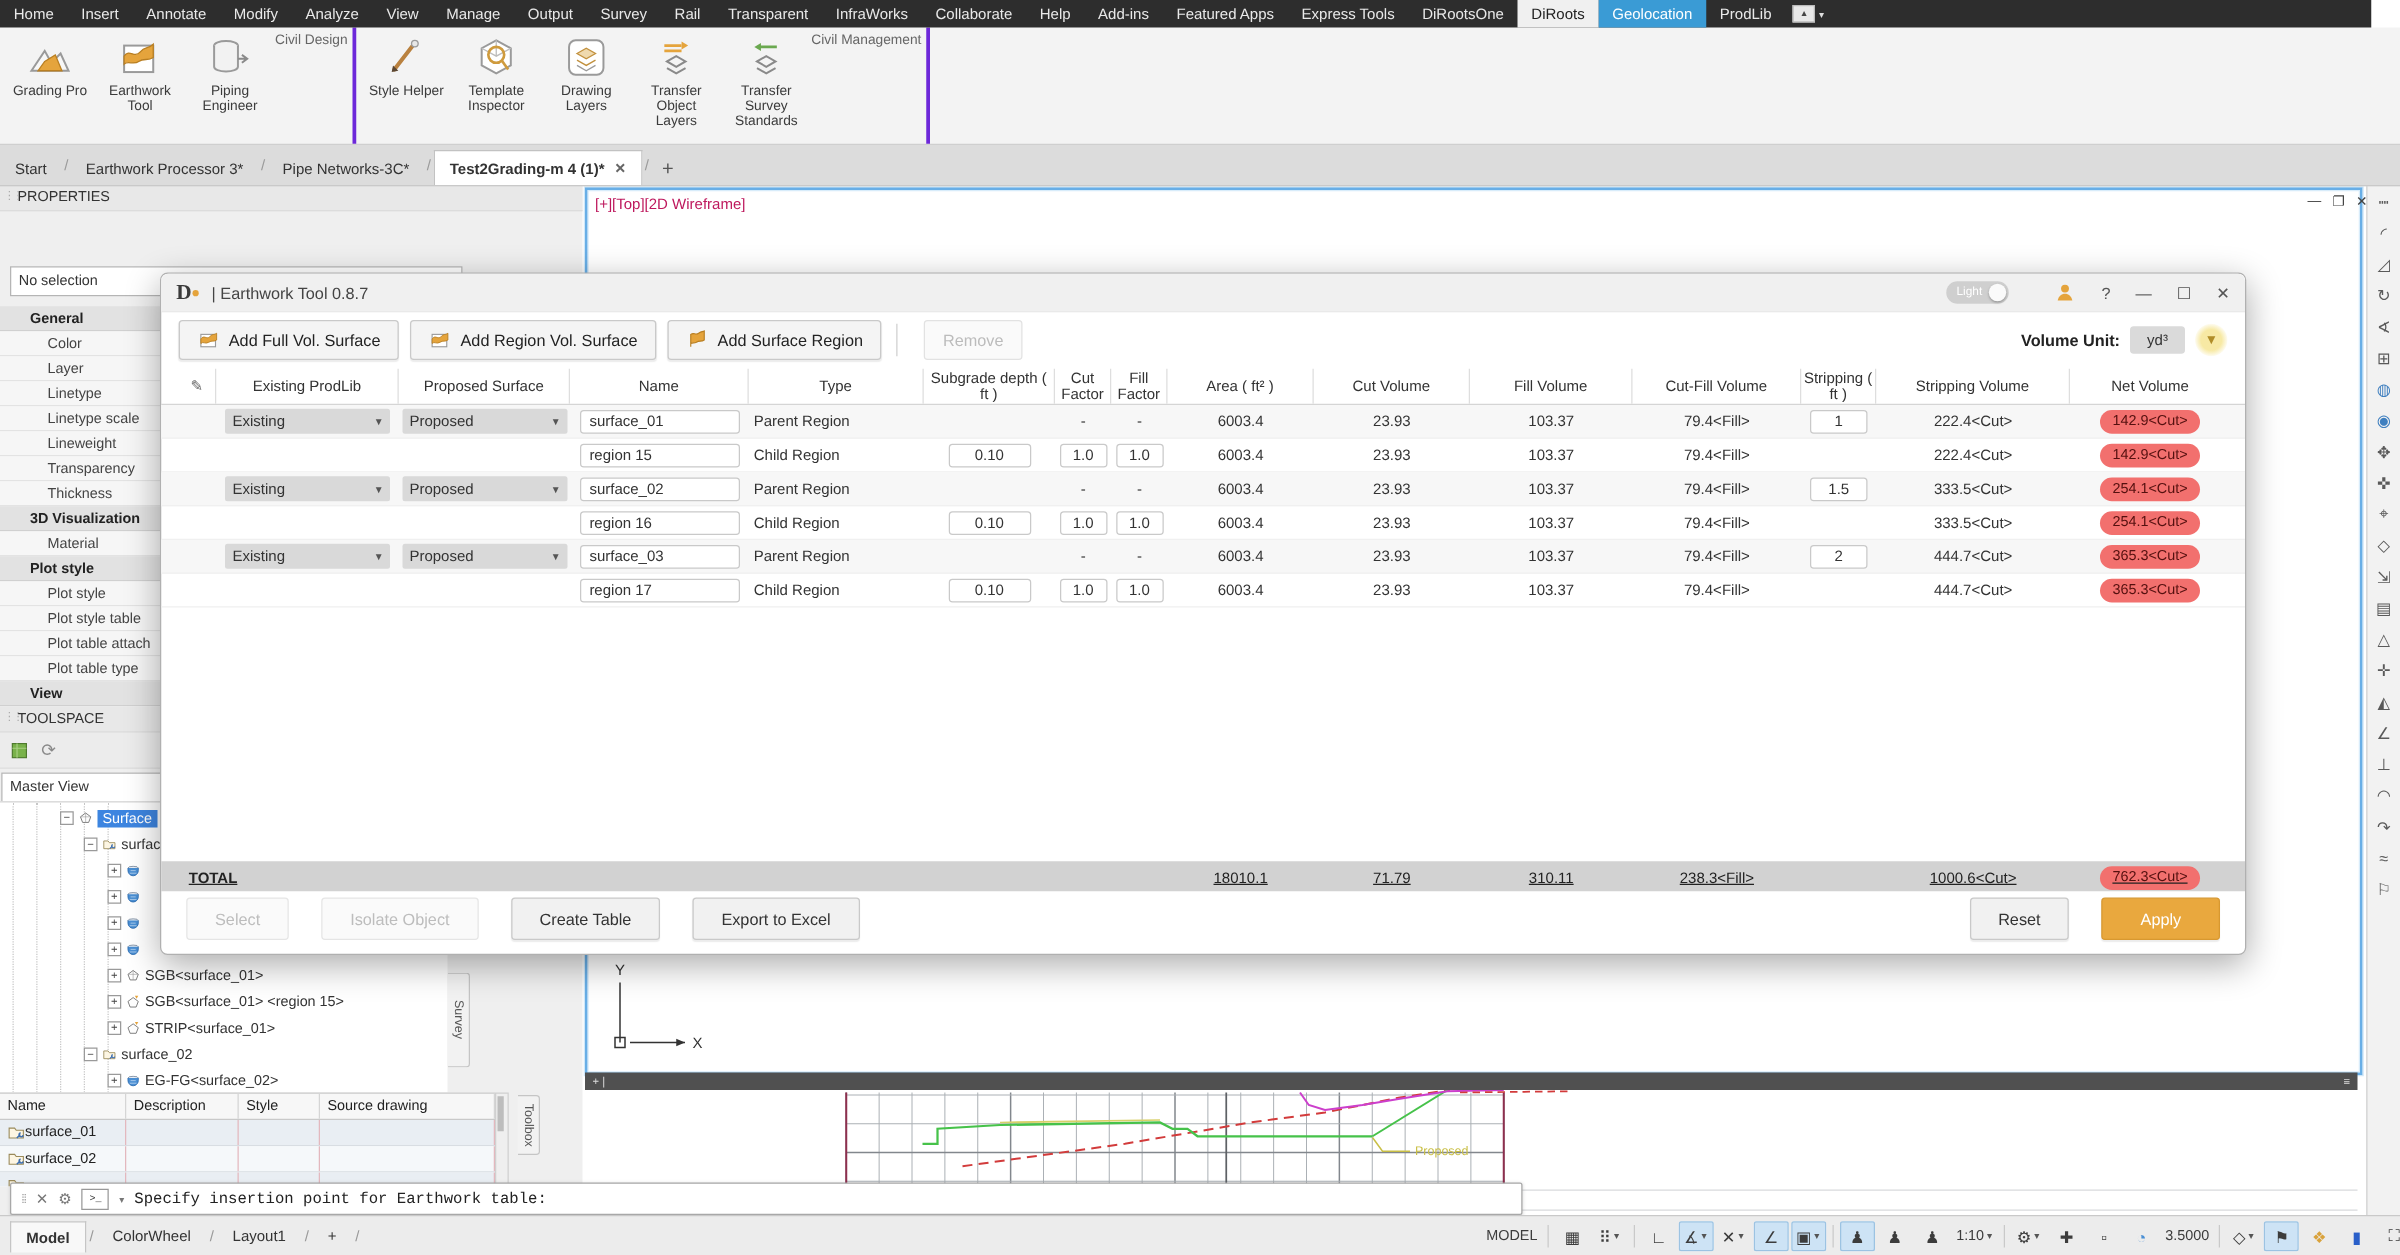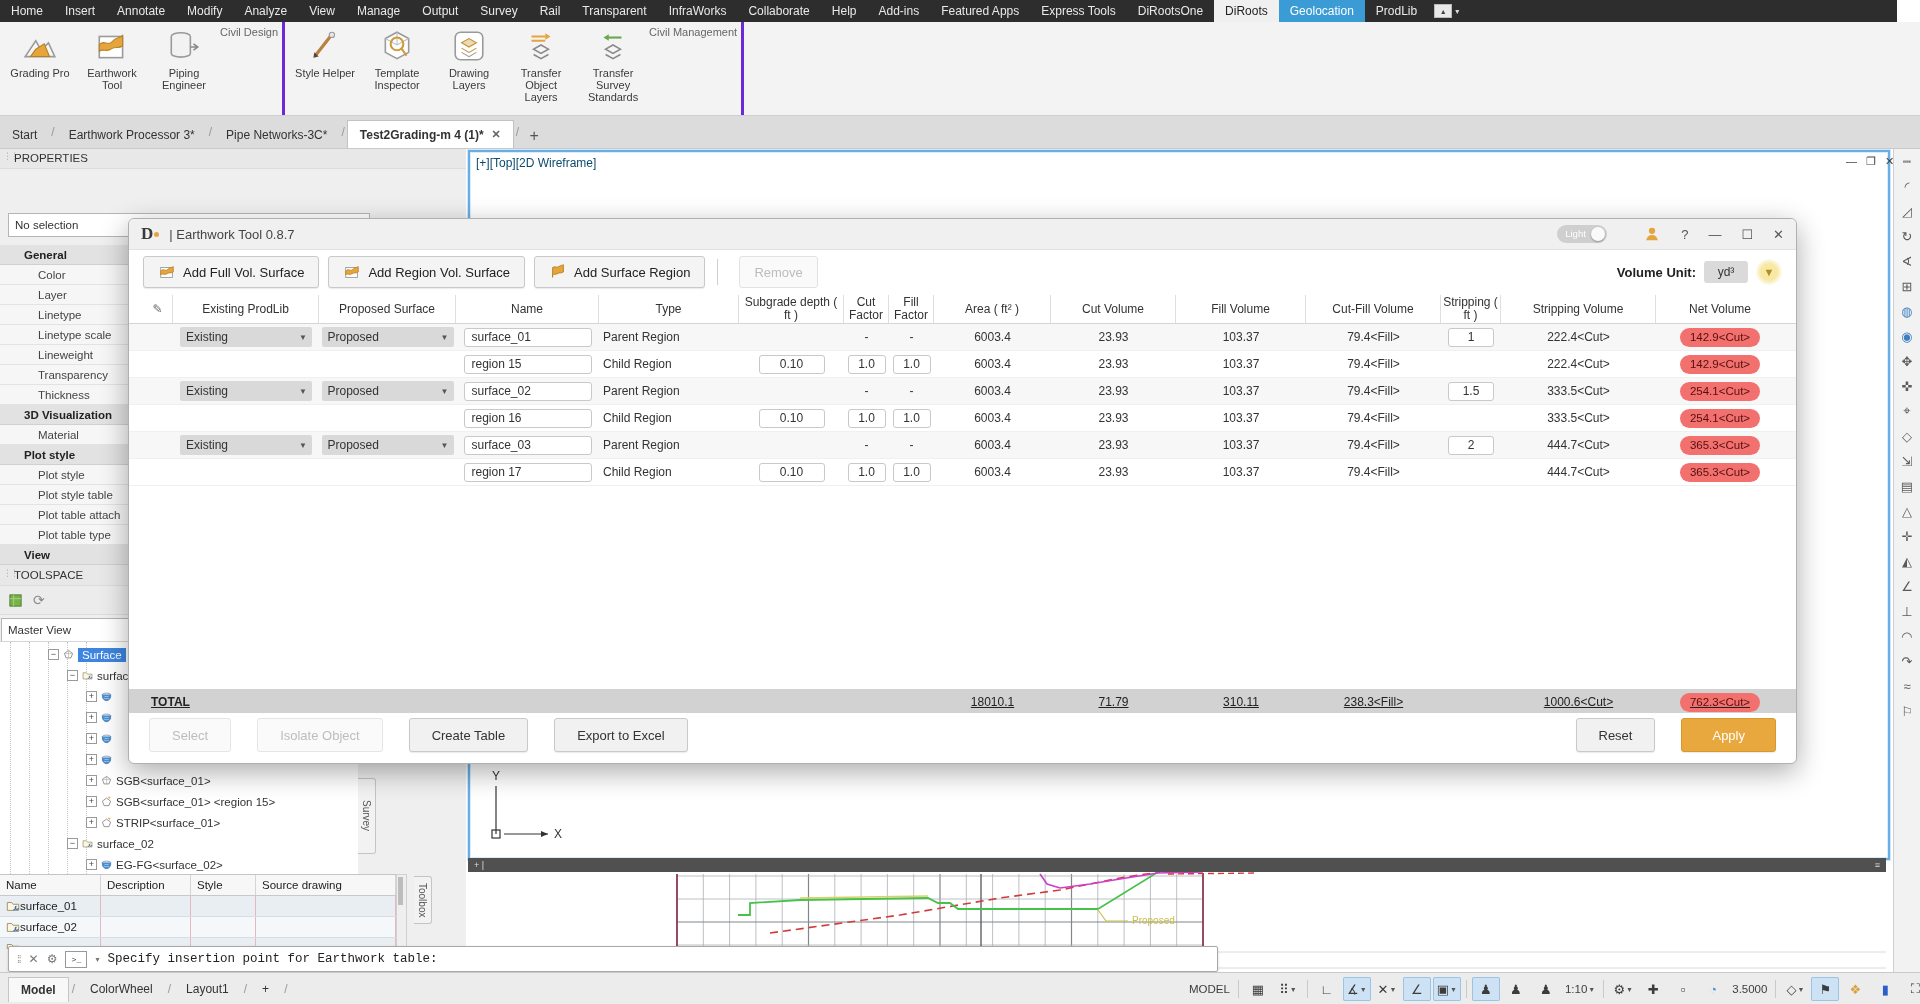--- a/index.html
+++ b/index.html
@@ -57,21 +57,21 @@
   .st-r{display:flex;height:20px;border-bottom:1px solid #d8dde2;}
   .st-r.odd{background:#e9eef3;}
   .st-r.even{background:#f5f8fa;}
   .st-r div{display:flex;align-items:center;padding-left:6px;font-size:11.5px;color:#222;border-right:1px solid #e3b8be;box-sizing:border-box;}
   .st-r svg{width:14px;height:14px;margin-right:4px;flex:none;}
   #st-scroll{left:396px;top:874px;width:9px;height:74px;background:#efefef;border:1px solid #d0d0d0;z-index:3;}
   #st-scroll .thumb{position:absolute;left:1px;top:2px;width:5px;height:28px;background:#bdbdbd;}
   
   #canvas{left:466px;top:148px;width:1427px;height:824px;background:#fff;z-index:1;}
   #vpborder{left:468px;top:150px;width:1418px;height:706px;border:2px solid #68aee6;box-shadow:inset 0 0 0 1px #d8ecfa, 0 0 0 1px #cfe7f8;z-index:1;}
-  #vplabel{left:476px;top:156px;font-size:12px;color:#0c4a6e;z-index:1;}
+  #vplabel{left:476px;top:156px;font-size:12px;color:#be185d;z-index:1;}
   #vpcontrols{left:1846px;top:155px;display:flex;gap:9px;color:#444;font-size:11px;z-index:1;}
   #darkstrip{left:468px;top:858px;width:1418px;height:14px;background:#505050;z-index:1;display:flex;align-items:center;justify-content:space-between;padding:0 6px;box-sizing:border-box;color:#ddd;font-size:9px;}
   #gridsvg{left:468px;top:872px;z-index:1;}
   #ucs{left:478px;top:768px;z-index:1;}
   
   #dialog{left:128px;top:218px;width:1667px;height:544px;background:#fff;border:1px solid #b0b0b0;border-radius:6px;box-shadow:0 8px 28px rgba(0,0,0,.33);z-index:5;}
   #dlg-title{height:30px;background:#f0f0f0;border-bottom:1px solid #e2e2e2;border-radius:6px 6px 0 0;display:flex;align-items:center;padding:0 12px;}
   #dlg-title .logo{font-size:17px;font-weight:bold;color:#3a3a3a;font-family:"Liberation Serif",serif;}
   #dlg-title .dot{width:5px;height:5px;border-radius:50%;background:#e5a43c;display:inline-block;margin-left:1px;}
   #dlg-title .ttl{margin-left:10px;font-size:13px;color:#444;}

